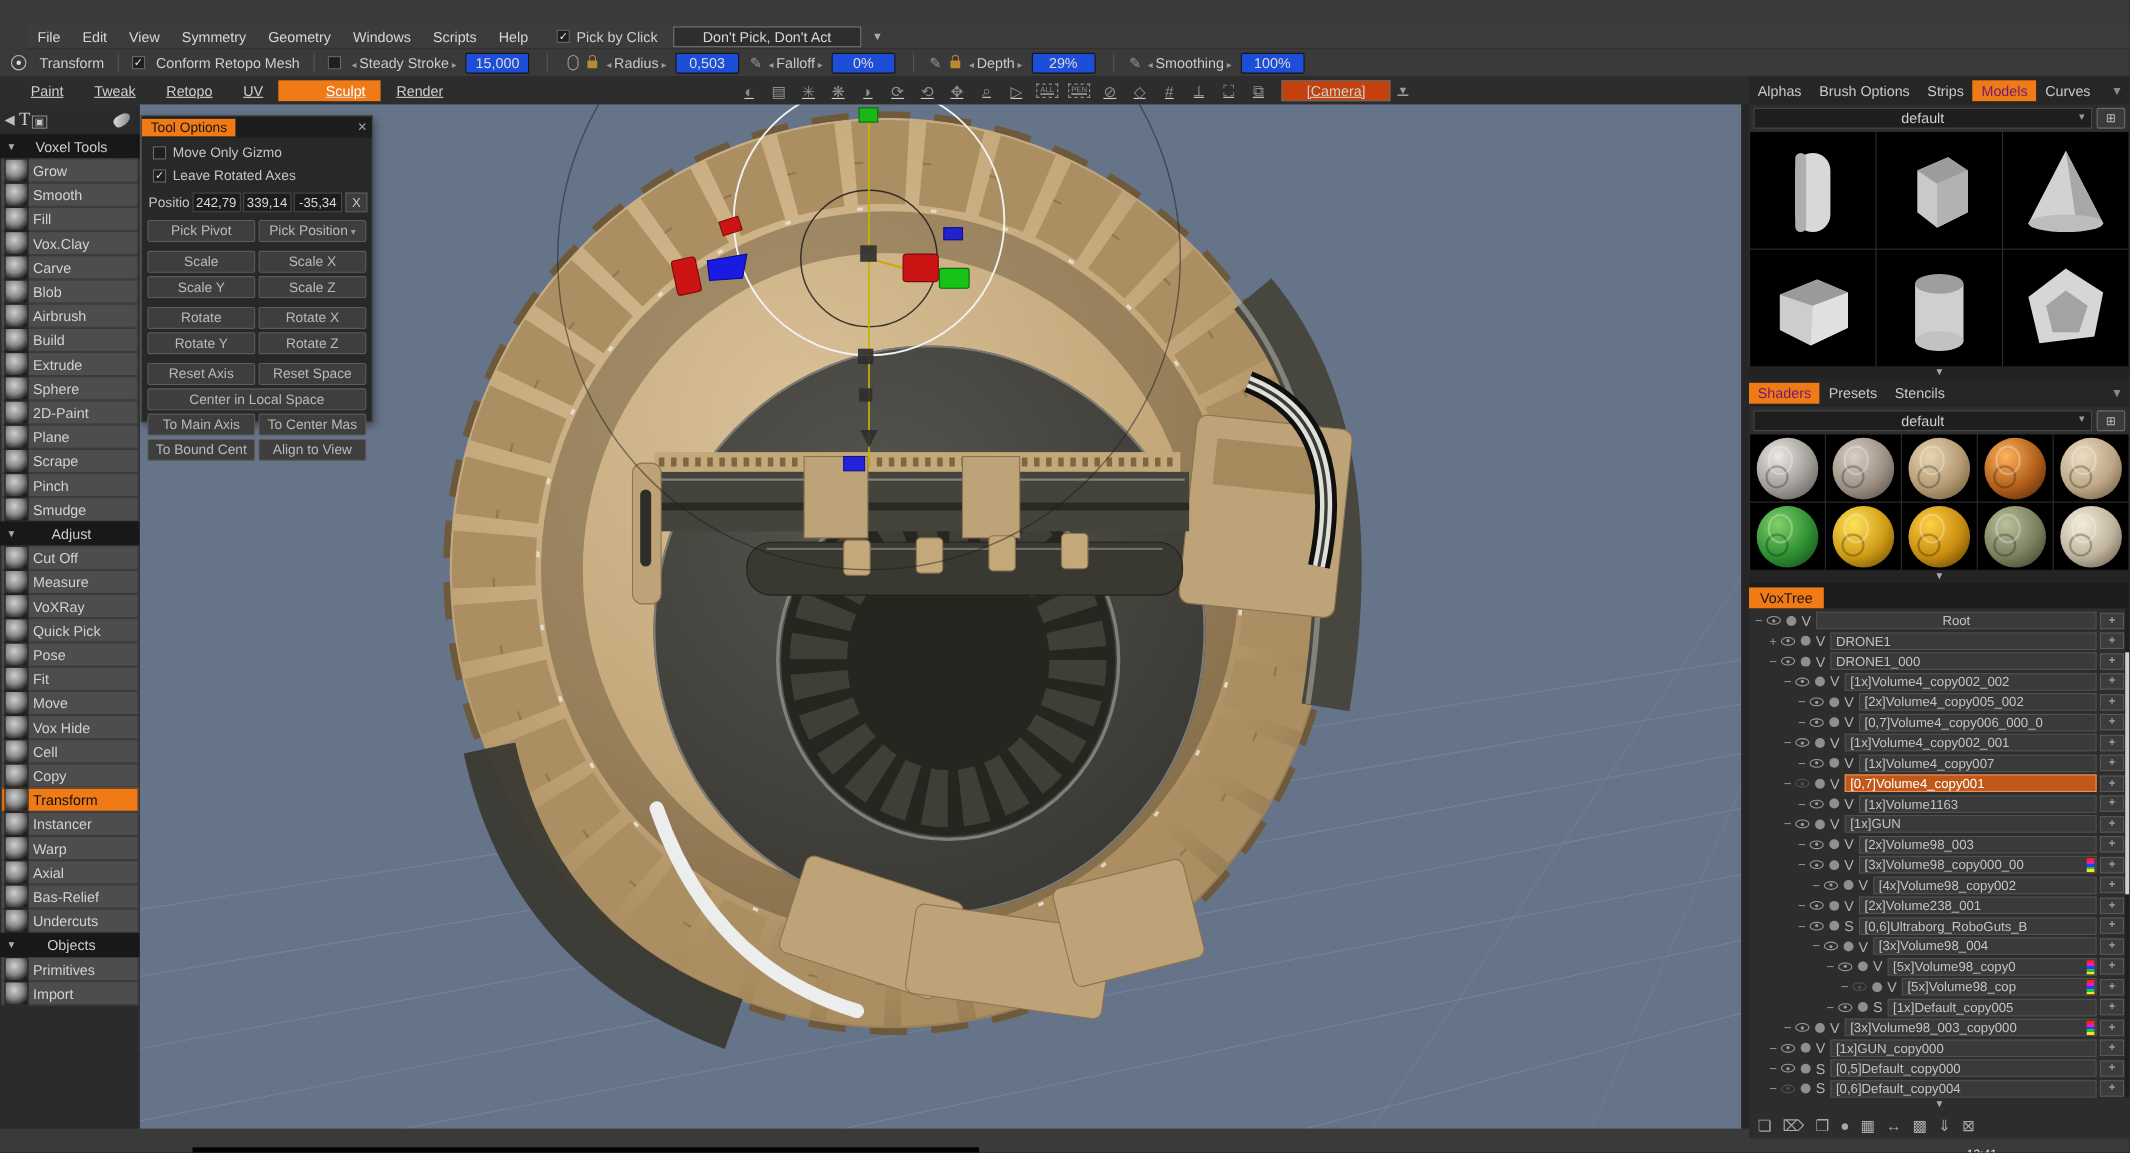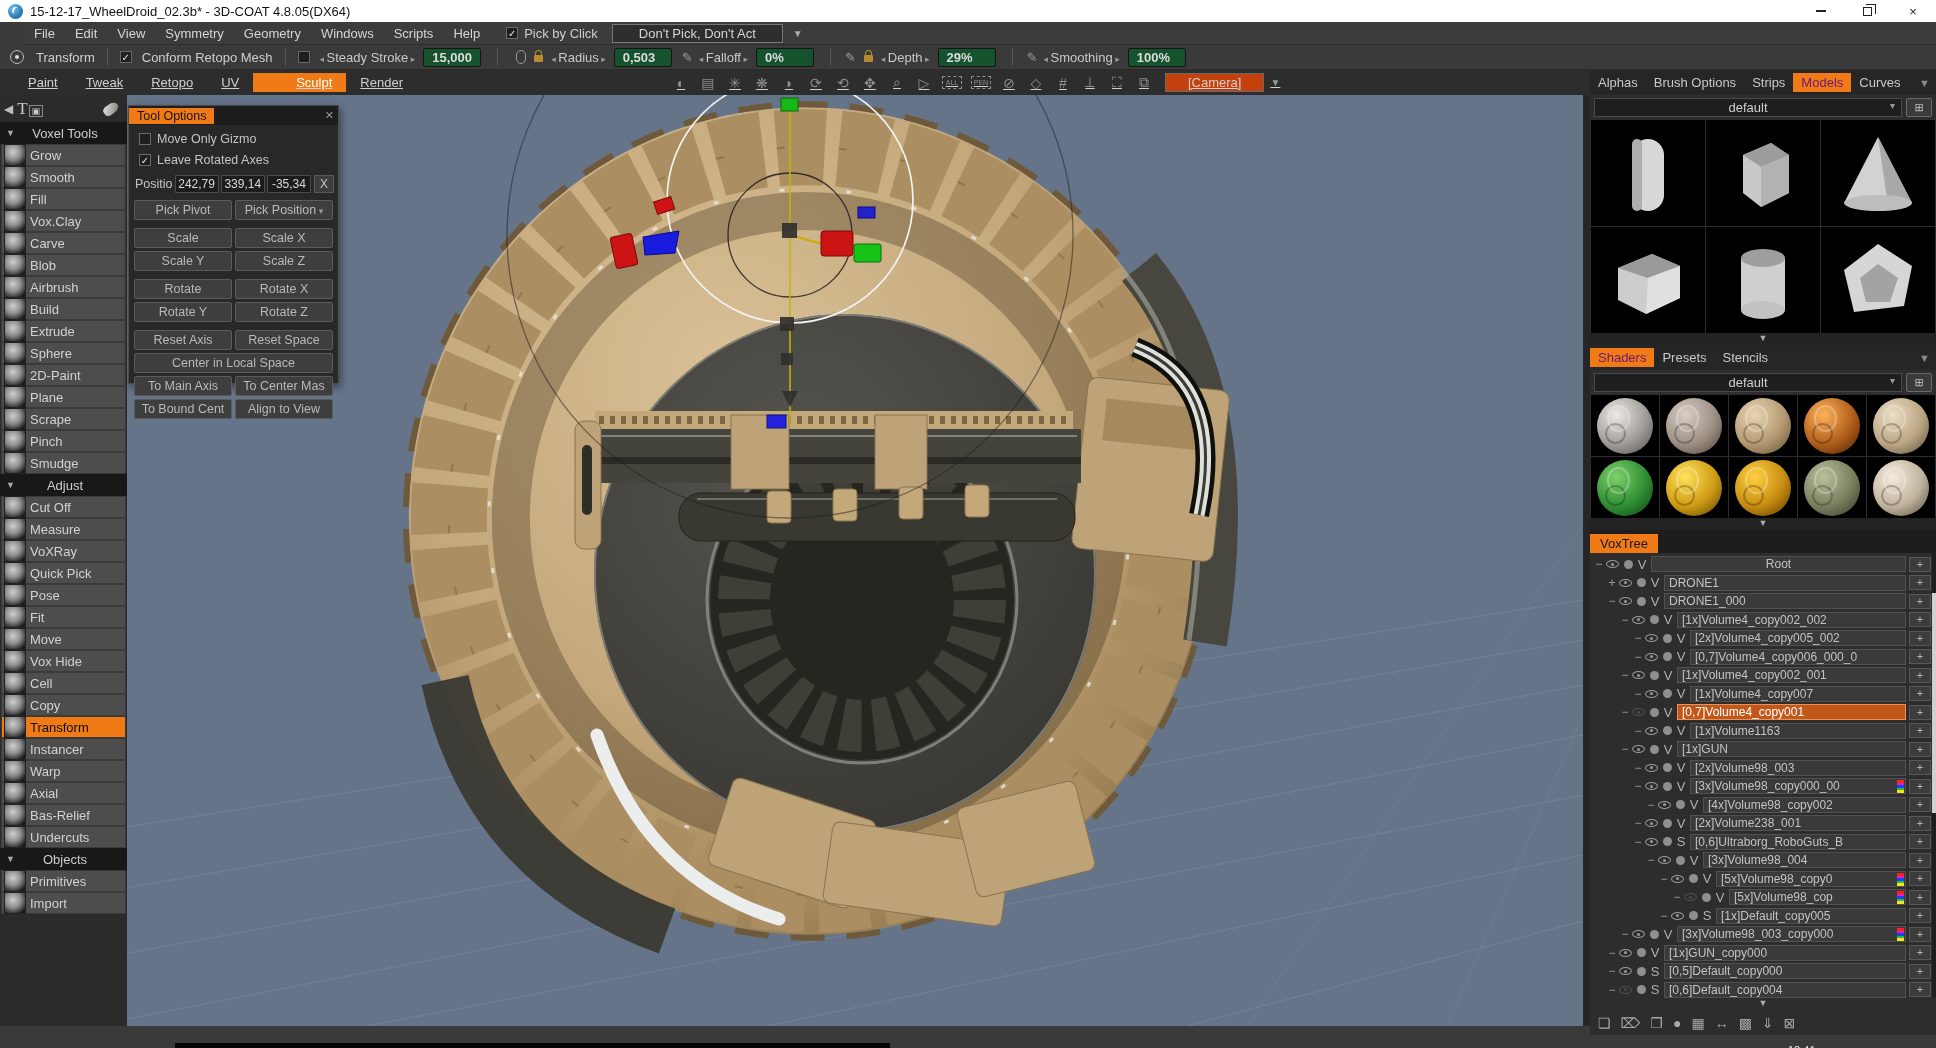--- a/index.html
+++ b/index.html
@@ -25,21 +25,21 @@
   .tb-sep{width:1px;height:18px;background:#555;margin:0 8px;}
   .tb-ico{color:#9a9a9a;font-size:13px;margin:0 2px;}
   .circ-ico{width:14px;height:14px;border-radius:50%;border:1px solid #bbb;position:relative;margin:0 8px 0 10px;}
   .circ-ico:after{content:"";position:absolute;left:4px;top:4px;width:4px;height:4px;border-radius:50%;background:#ddd;}
   .lock{width:9px;height:7px;background:#b98a32;border-radius:1px;position:relative;margin:2px 4px 0 2px;}
   .lock:before{content:"";position:absolute;left:1px;top:-5px;width:5px;height:5px;border:1.5px solid #b98a32;border-bottom:none;border-radius:4px 4px 0 0;}
   .mouse-ico{width:10px;height:14px;border:1px solid #999;border-radius:5px;margin:0 2px 0 6px;}
   .spin-label{color:#c9c9c9;}
   .spin-label:before{content:"◂ ";font-size:9px;color:#9a9a9a;}
   .spin-label:after{content:" ▸";font-size:9px;color:#9a9a9a;}
-  .val-box{background:#14532d;border:1px solid #141414;border-radius:2px;min-width:58px;padding:1px 8px;margin:0 4px;color:#dcdcdc;font-weight:bold;}
+  .val-box{background:#1d4ed8;border:1px solid #141414;border-radius:2px;min-width:58px;text-align:center;padding:1px 8px;margin:0 4px;color:#dcdcdc;}
   
   #tabrow{position:absolute;left:0;top:70px;width:1936px;height:25px;background:#2d2d2d;display:flex;align-items:center;text-decoration:underline;}
   .room-tab{padding:2px 14px;color:#cfcfcf;}
   .room-tab.active{background:#ef7a16;color:#fff;padding-left:43px;}
   #vp-icons{display:flex;align-items:center;gap:9px;margin-left:255px;color:#8e8e8e;font-size:14px;}
   .vp-ico{width:18px;text-align:center;}
   .vp-ico.boxed{font-size:7px;border:1px dashed #8e8e8e;padding:2px 1px;width:20px;}
   #camera-box{border:1px solid #6a6a6a;background:#c2410c;padding:1px 22px;margin-left:12px;color:#d0d0d0;}
   #camera-arrow{color:#999;font-size:10px;margin-left:6px;}
   
@@ -115,31 +115,20 @@
   #status-main{margin-left:135px;}
   .warn{color:#e03030;}
   #taskbar-peek{position:absolute;left:175px;top:1043px;width:715px;height:5px;background:#050505;}
   #clock-peek{position:absolute;left:1788px;top:1044px;color:#e8e8e8;font-size:11px;height:4px;overflow:hidden;}
 </style>
 </head>
 <body>
 
 <div id="app">
 
-  <div id="titlebar">
-    <div id="appicon"></div>
-    <div id="wintitle">15-12-17_WheelDroid_02.3b* - 3D-COAT 4.8.05(DX64)</div>
-    <div class="winbtn">
-        <span class="mini"></span>
-      </div>
-    <div class="winbtn">
-        <span class="rest"></span>
-      </div>
-    <div class="winbtn">×</div>
-  </div>
 
   <div id="menubar">
     <div id="menu-items" style="display:flex;">
         <div class="menu-item">File</div>
         <div class="menu-item">Edit</div>
         <div class="menu-item">View</div>
         <div class="menu-item">Symmetry</div>
         <div class="menu-item">Geometry</div>
         <div class="menu-item">Windows</div>
         <div class="menu-item">Scripts</div>

